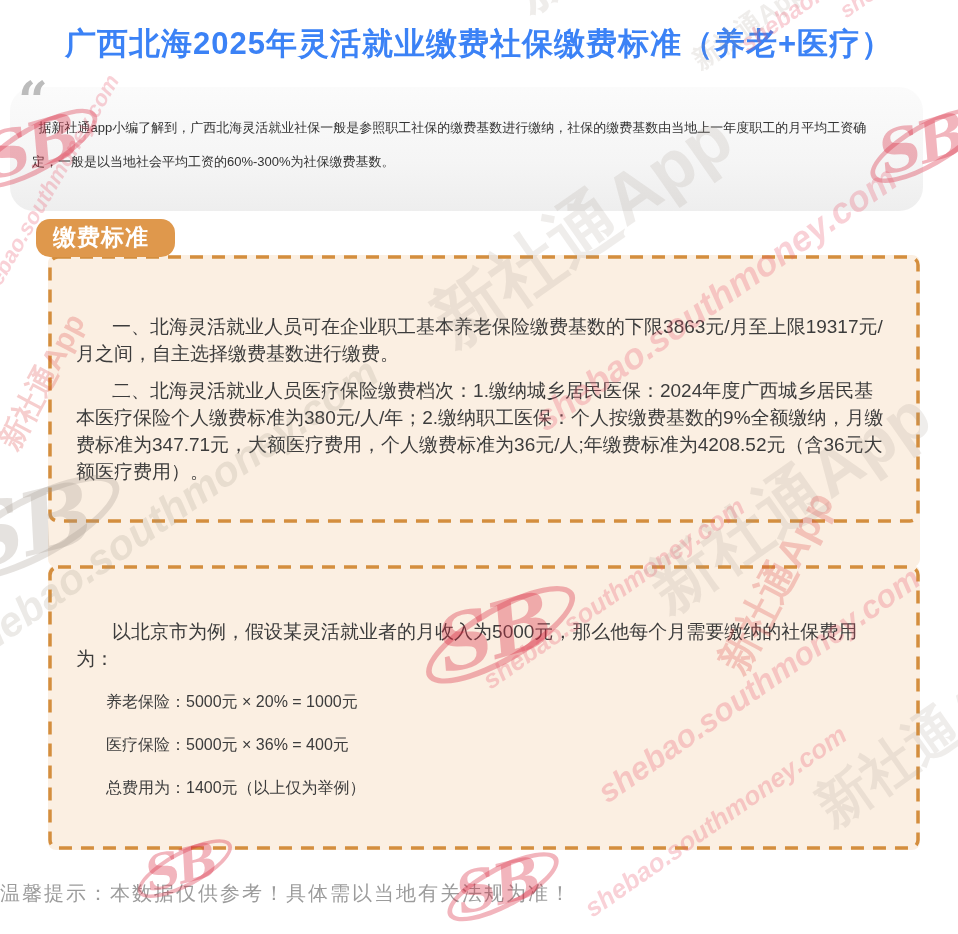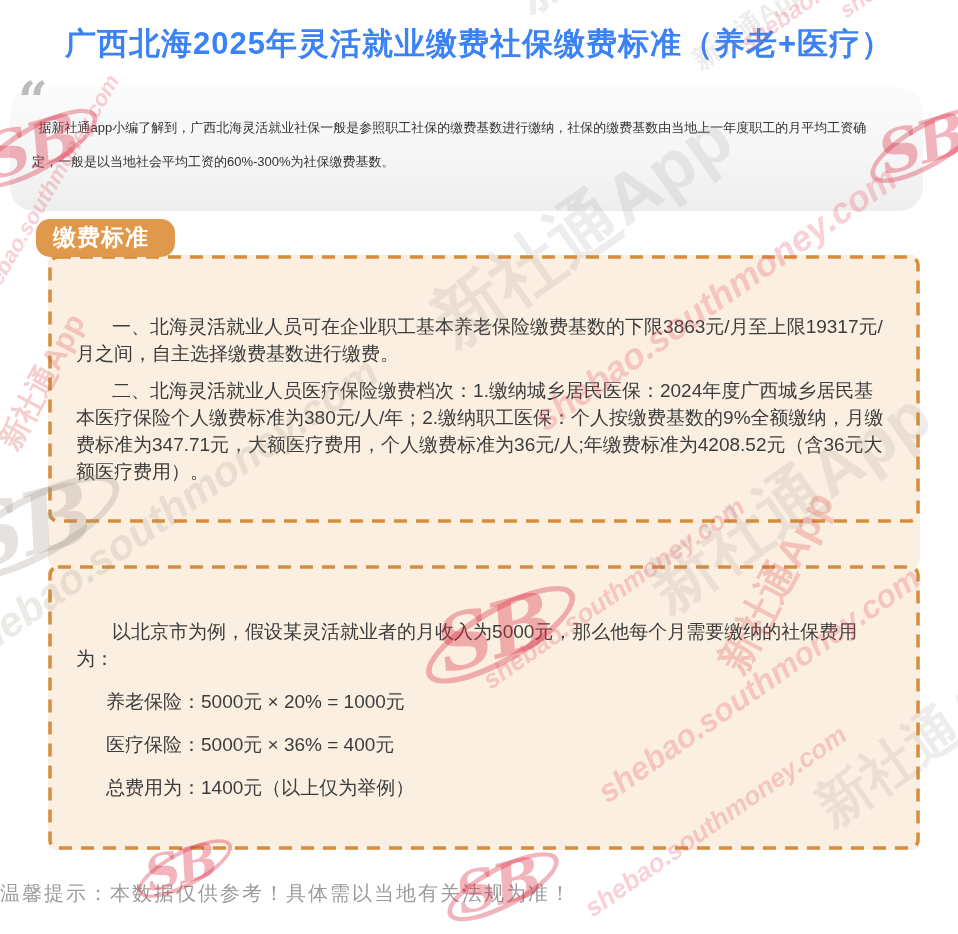--- a/index.html
+++ b/index.html
@@ -79,21 +79,21 @@
 
   .para{
     margin:0 0 10px 0;
     font-size:19px;
     line-height:27px;
     color:#3c3c3c;
     text-indent:1.9em;
   }
   .formula{
     margin:16px 0 0 30px;
-    font-size:19px;
+    font-size:16px;
     line-height:27px;
     color:#3c3c3c;
   }
 
   .footer-note{
     margin:30px 0 0;
     text-align:left;
     font-size:20px;
     color:#9c9c9c;
     letter-spacing:2px;

